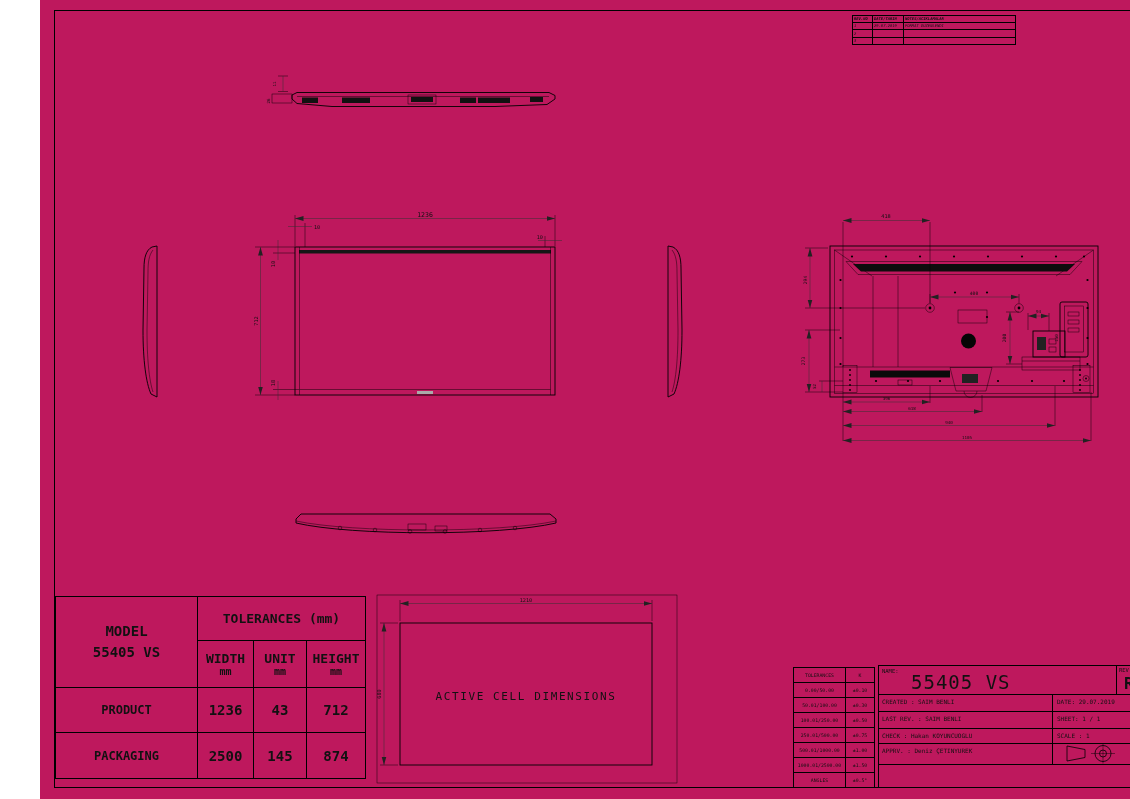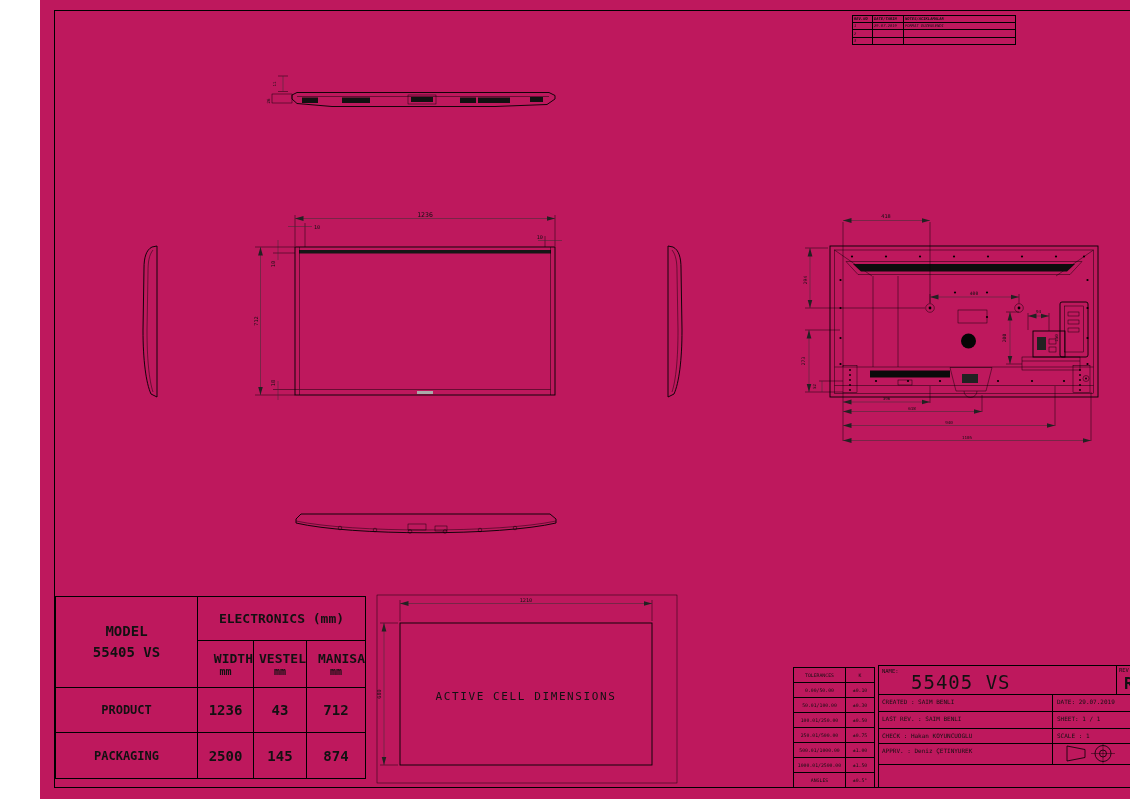--- a/index.html
+++ b/index.html
@@ -17,21 +17,21 @@
   
   .rev-table{position:absolute;left:812px;top:15px;border-collapse:collapse;font-style:italic;}
   .rev-table td{border:1px solid #000;height:6.2px;font-size:3.8px;line-height:1;padding:0 1px;vertical-align:middle;}
   .rev-table tr.hd td{font-weight:bold;}
 
   
   .dims-table{position:absolute;left:15px;top:596px;border-collapse:collapse;table-layout:fixed;font-weight:bold;}
   .dims-table td{border:1px solid #000;text-align:center;vertical-align:middle;padding:0;}
   .t-model{font-size:14px;line-height:1.5;}
   .t-hdr{font-size:13px;}
-  .t-col{font-size:13px;line-height:1.2;text-align:right;}
+  .t-col{font-size:13px;line-height:1.2;}
   .t-unit{font-size:10px;}
   .t-name{font-size:12px;}
   .t-val{font-size:14px;}
 
   
   .tol-table{position:absolute;left:753px;top:667px;border-collapse:collapse;}
   .tol-table td{border:1px solid #000;font-size:4.8px;text-align:center;vertical-align:middle;height:14px;padding:0;}
 
   
   .nameblock{position:absolute;left:838px;top:665px;width:280px;height:123px;
@@ -325,33 +325,33 @@
         <col style="width:56px">
         <col style="width:53px">
         <col style="width:59px">
       </colgroup>
     <tbody>
         <tr style="height:44px">
       <td rowspan="2">
         <div class="t-model">MODEL</div>
         <div class="t-model">55405 VS</div>
       </td>
-      <td colspan="3" class="t-hdr">ELECTRONICS (mm)</td>
+      <td colspan="3" class="t-hdr">TOLERANCES (mm)</td>
     </tr>
     <tr style="height:47px">
       <td>
         <div class="t-col">WIDTH</div>
         <div class="t-unit">mm</div>
       </td>
       <td>
-        <div class="t-col">VESTEL</div>
+        <div class="t-col">UNIT</div>
         <div class="t-unit">mm</div>
       </td>
       <td>
-        <div class="t-col">MANISA</div>
+        <div class="t-col">HEIGHT</div>
         <div class="t-unit">mm</div>
       </td>
     </tr>
     <tr style="height:45px">
       <td class="t-name">PRODUCT</td>
       <td class="t-val">1236</td>
       <td class="t-val">43</td>
       <td class="t-val">712</td>
     </tr>
     <tr style="height:46px">

